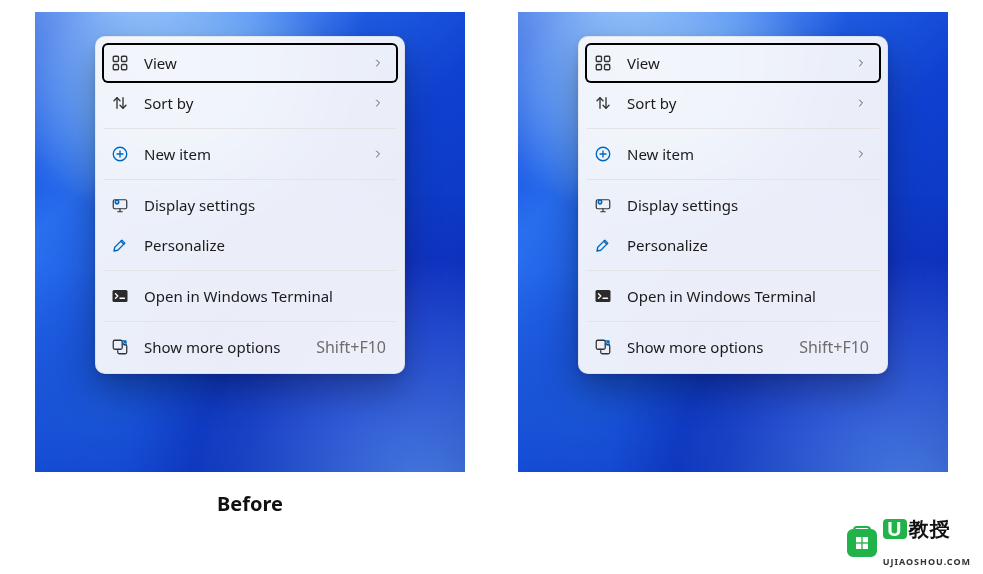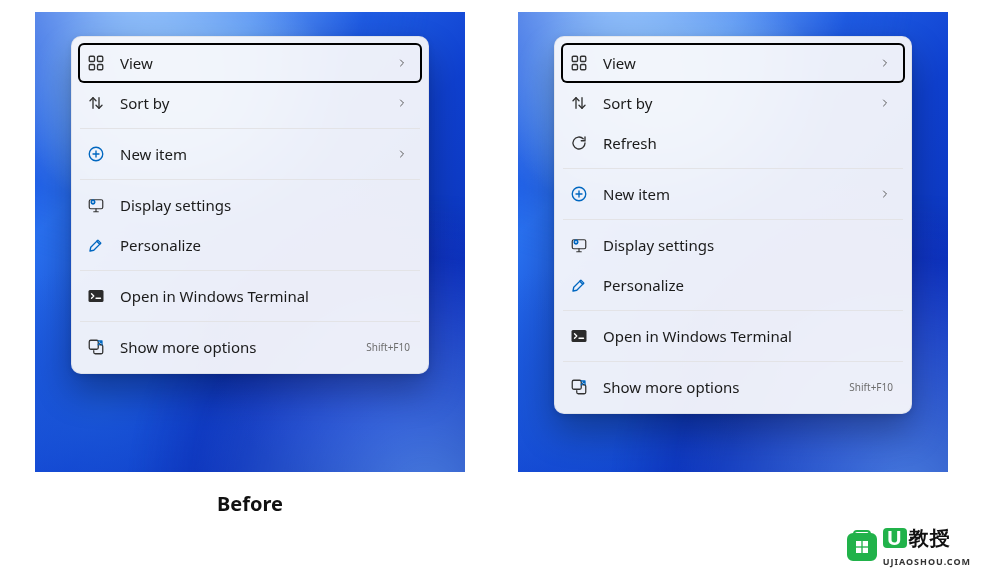--- a/index.html
+++ b/index.html
@@ -23,21 +23,21 @@
     width:600px; height:600px; left:-200px; top:-340px;
     background: radial-gradient(circle at 50% 50%, rgba(180,220,255,.85), rgba(30,80,220,.2) 55%, rgba(30,80,220,0) 70%);
   }
   .wallpaper::after {
     width:600px; height:600px; right:-260px; bottom:-320px;
     background: radial-gradient(circle at 50% 50%, rgba(120,180,255,.55), rgba(10,30,160,.25) 55%, rgba(10,30,160,0) 70%);
   }
 
   .context-menu {
     position:absolute; left:50%; transform:translateX(-50%); top:24px;
-    width:358px;
+    width:310px;
     background: rgba(249,249,251,0.94);
     border:1px solid rgba(0,0,0,.06);
     border-radius:10px;
     box-shadow: 0 18px 36px rgba(0,0,0,.30), 0 2px 6px rgba(0,0,0,.10);
     padding:6px;
     color:#1b1b1b;
   }
   .menu-item {
     display:flex; align-items:center;
     height:40px;
@@ -50,21 +50,21 @@
     box-shadow: inset 0 0 0 2px #000;
   }
   .mi-icon {
     width:20px; height:20px; margin-right:14px; flex:none;
     display:flex; align-items:center; justify-content:center;
   }
   .mi-icon svg { width:18px; height:18px; display:block; }
   .mi-label { flex:1 1 auto; white-space:nowrap; overflow:hidden; text-overflow:ellipsis; }
   .mi-chevron { width:16px; color:#5b5b5b; flex:none; display:flex; align-items:center; justify-content:center; }
   .mi-chevron svg { width:12px; height:12px; }
-  .mi-accel { color:#6d6d6d; font-size:10px; flex:none;text-align:right; }
+  .mi-accel { color:#6d6d6d; font-size:16px; flex:none;text-align:right; }
   .sep { height:1px; background:#e3e3e6; margin:5px 2px; }
 
   .caption {
     position:absolute; top:490px; width:430px; text-align:center;
     font-size:20px; font-weight:700; color:#111;
   }
   .caption.before { left:35px; }
   .caption.after  { left:518px; }
 
   .watermark {
@@ -79,21 +79,21 @@
     position:relative;
   }
   .wm-badge::before{
     content:""; position:absolute; top:-5px; left:4px; right:4px; height:5px;
     border:2px solid #21b24a; border-bottom:none; border-radius:4px 4px 0 0;
   }
   .wm-badge svg { width:16px; height:16px; }
   .wm-text { display:flex; flex-direction:column; line-height:1; }
   .wm-main { font-size:20px; color:#111; letter-spacing:1px; display:flex; align-items:center; gap:2px;}
   .wm-main .u-green { background:#21b24a; color:#fff; border-radius:4px; padding:0 4px; }
-  .wm-sub  { font-size:9px; color:#333; letter-spacing:1px; margin-top:9px;}
+  .wm-sub  { font-size:9px; color:#333; letter-spacing:1px; margin-top:18px;}
 </style>
 </head>
 <body>
 
 <div class="stage">
 
   <div class="panel before">
     <div class="wallpaper"></div>
     <div class="context-menu">
         <div class="menu-item highlight">
@@ -217,29 +217,20 @@
               <path d="M16 5v14"></path>
               <path d="M12 15l4 4 4-4"></path>
             </svg>
           </span>
           <span class="mi-label">Sort by</span>
           <span class="mi-chevron">
             <svg viewBox="0 0 24 24" fill="none" stroke="#5b5b5b" stroke-width="2" stroke-linecap="round" stroke-linejoin="round">
               <polyline points="9 6 15 12 9 18"></polyline>
             </svg>
           </span>
-        </div>
-        <div class="menu-item">
-          <span class="mi-icon">
-            <svg viewBox="0 0 24 24" fill="none" stroke="#333" stroke-width="1.8" stroke-linecap="round">
-              <path d="M20 12a8 8 0 1 1-2.34-5.66"></path>
-              <path d="M20 4v5h-5"></path>
-            </svg>
-          </span>
-          <span class="mi-label">Refresh</span>
         </div>
         <div class="sep"></div>
         <div class="menu-item">
           <span class="mi-icon">
             <svg viewBox="0 0 24 24" fill="none" stroke="#0067c0" stroke-width="1.8" stroke-linecap="round">
               <circle cx="12" cy="12" r="9"></circle>
               <path d="M12 8v8M8 12h8"></path>
             </svg>
           </span>
           <span class="mi-label">New item</span>

